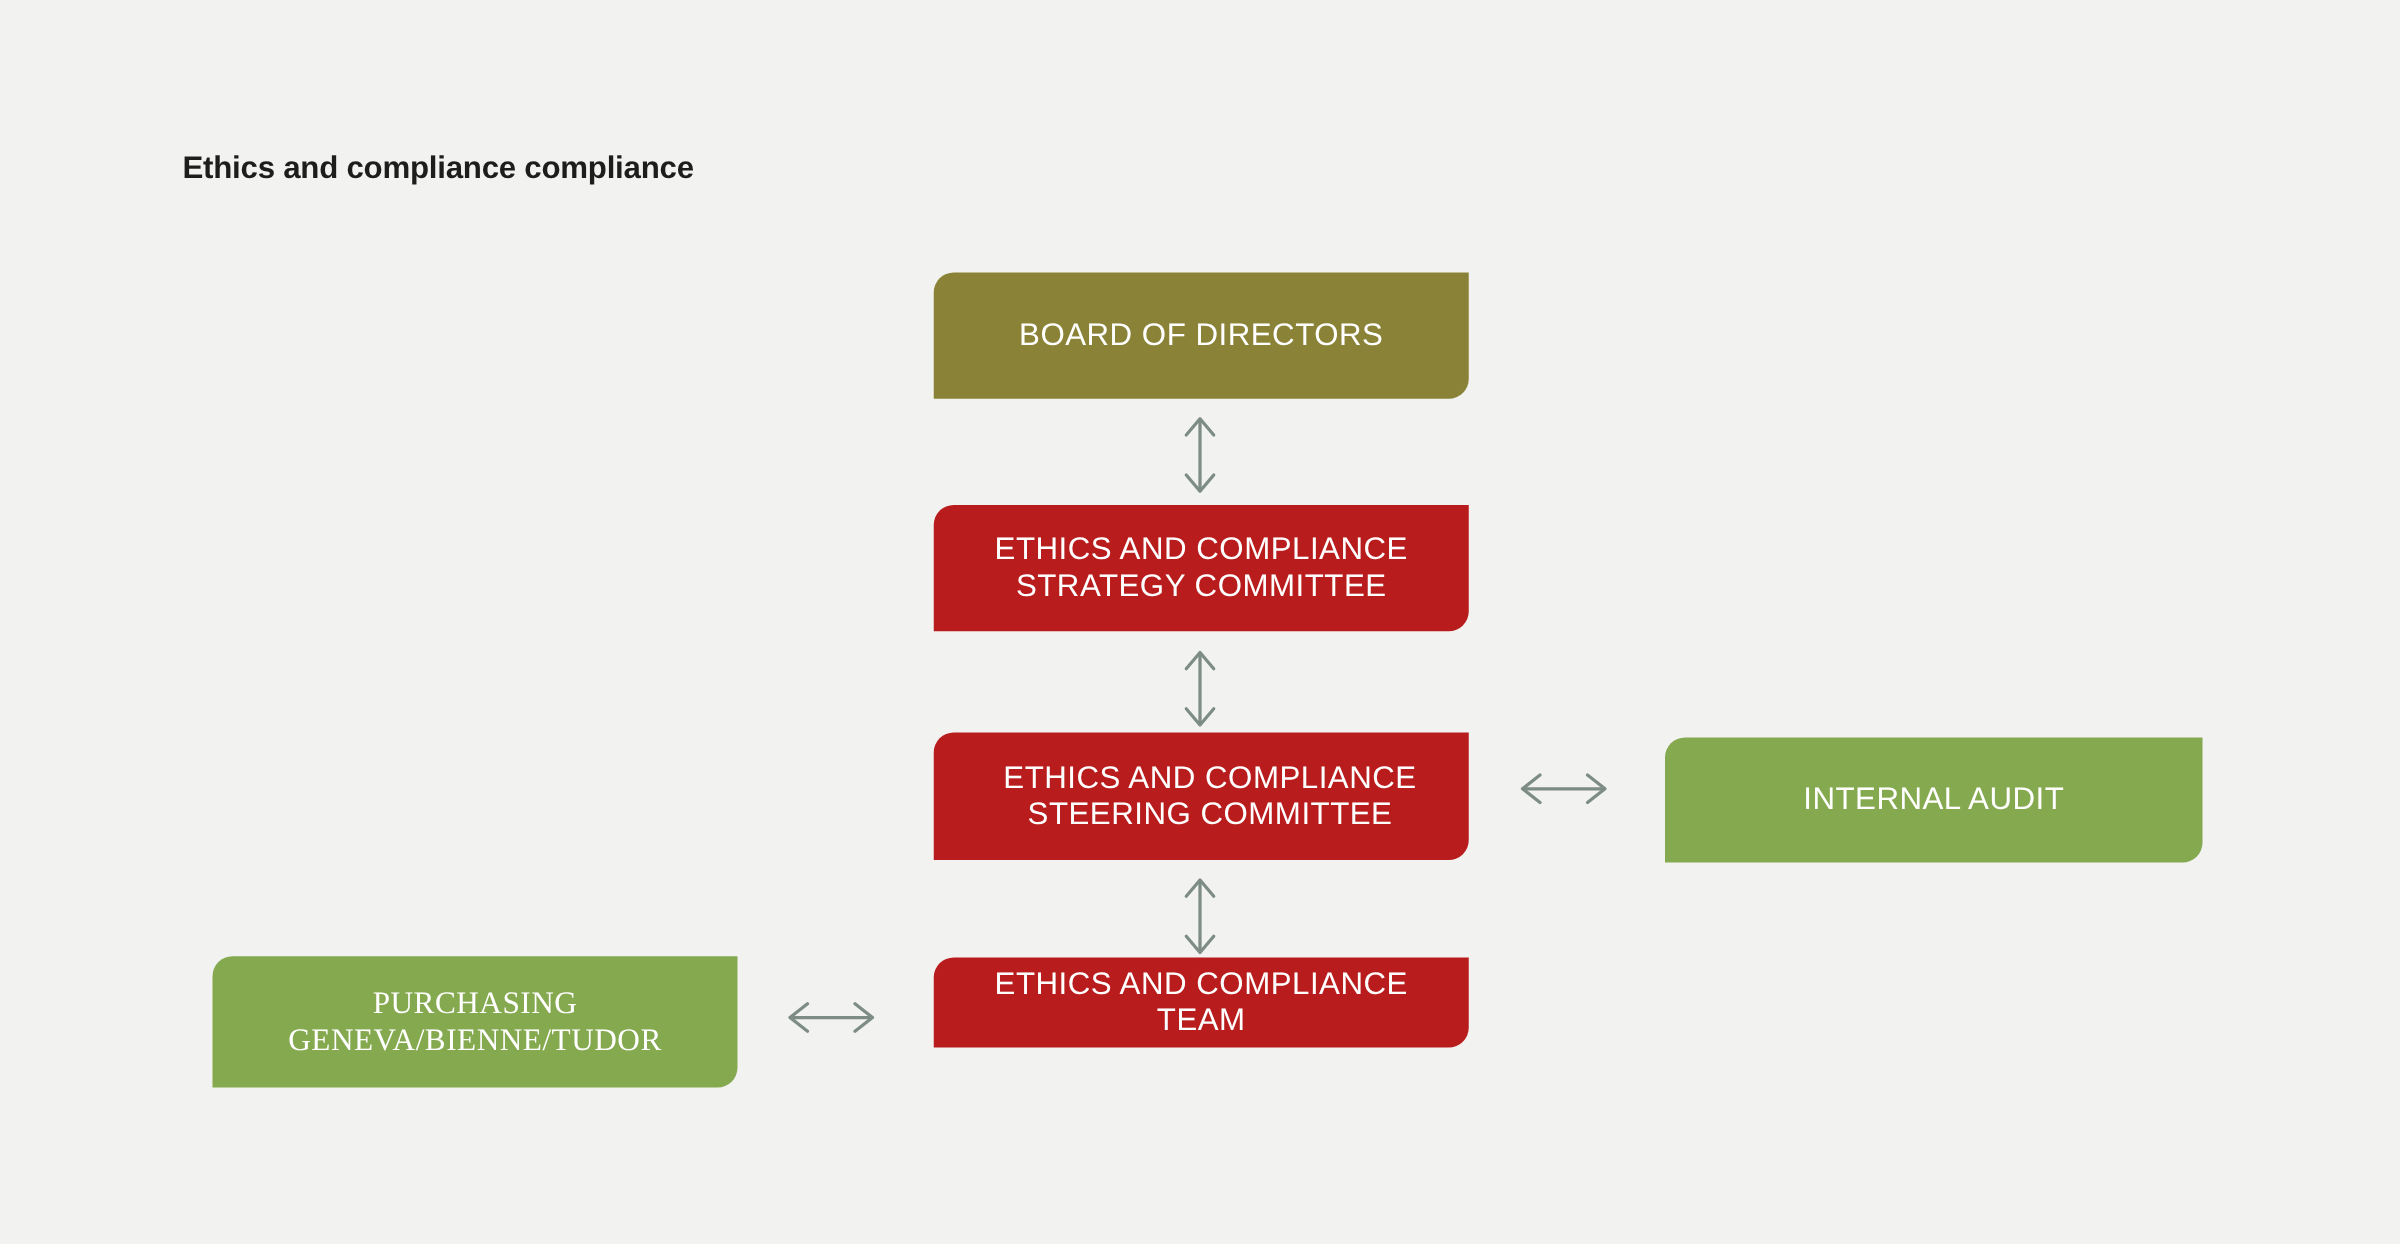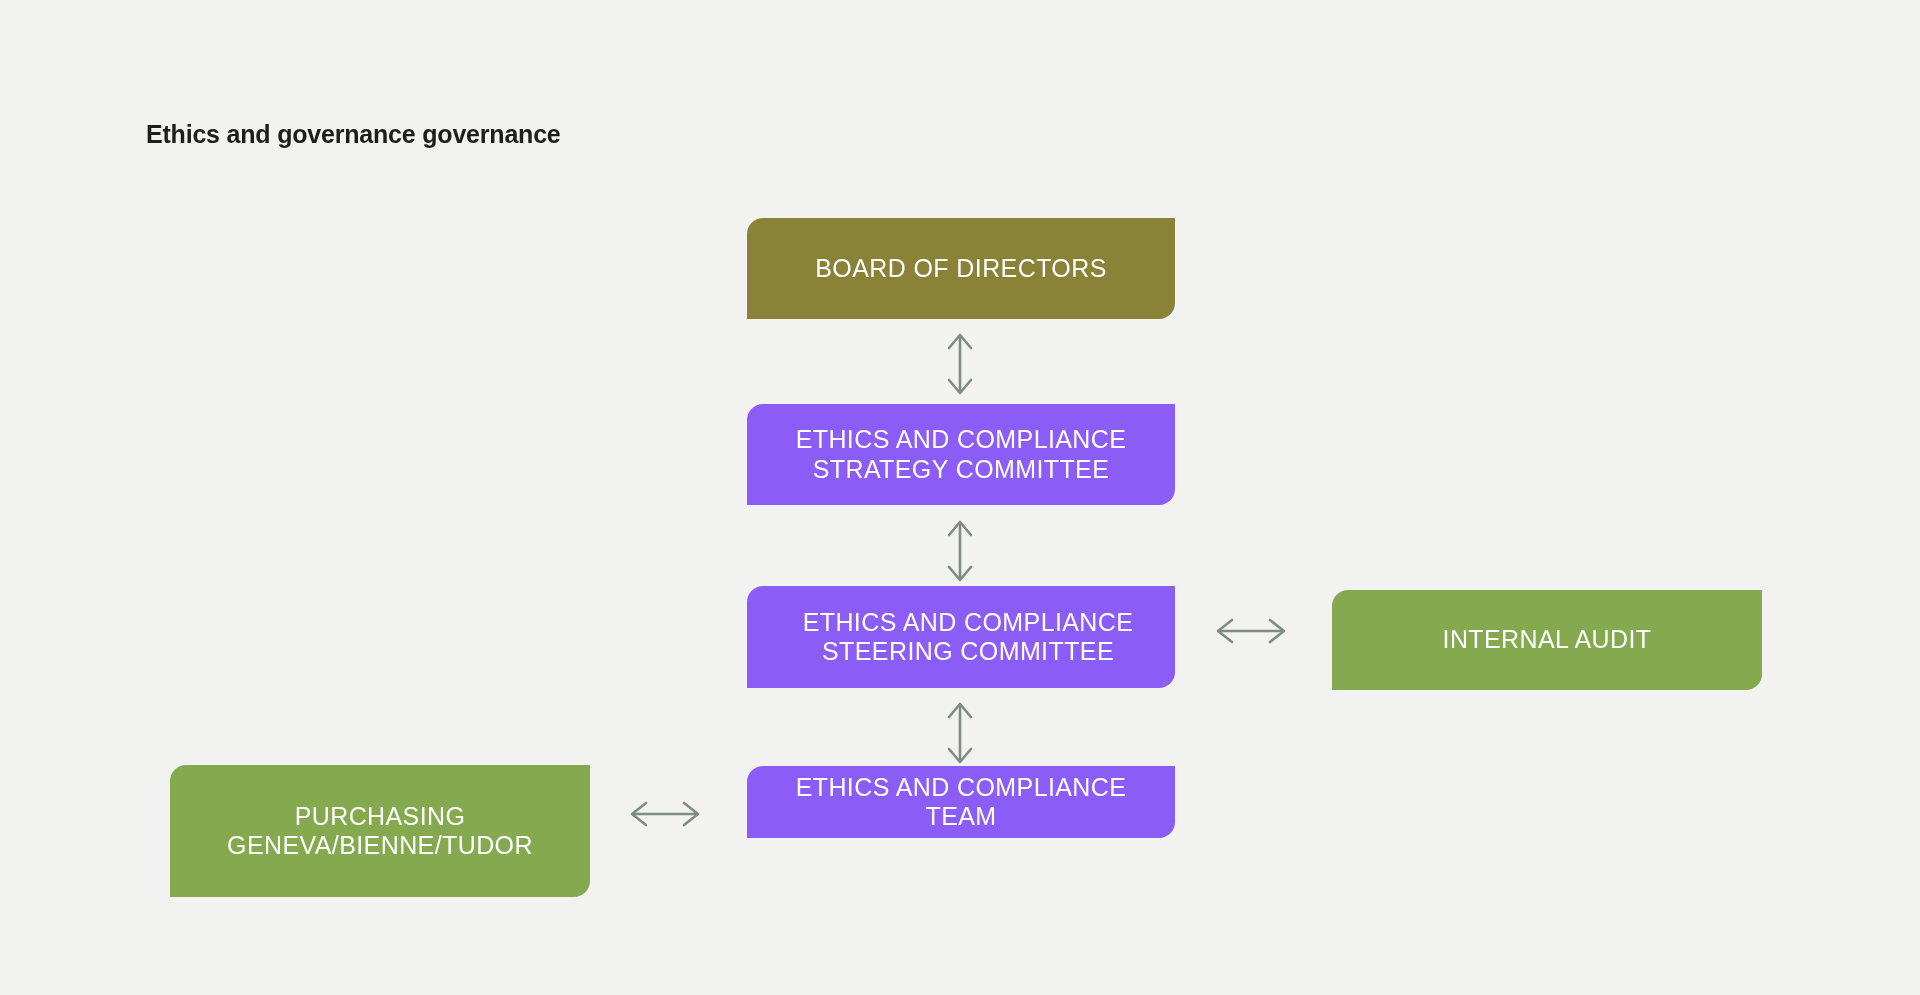--- a/index.html
+++ b/index.html
@@ -49,50 +49,50 @@
     border-radius: 16px 0 16px 0;
     box-sizing: border-box;
     padding: 4px 14px;
   }
   .node .node-label {
     display: block;
     width: 100%;
   }
 
   .node.olive   { background: #8a8236; }
-  .node.sage    { background: #8b5cf6; }
+  .node.sage    { background: #b91c1c; }
   .node.green   { background: #85a94f; }
 
   
   #node-board      { left: 747px; top: 218px;  width: 428px; height: 101px; }
   #node-strategy   { left: 747px; top: 404px;  width: 428px; height: 101px; }
   #node-steering   { left: 747px; top: 586px;  width: 428px; height: 102px; padding-left: 28px; }
   #node-team       { left: 747px; top: 766px;  width: 428px; height: 72px; }
   #node-audit      { left: 1332px; top: 590px; width: 430px; height: 100px; }
-  #node-purchasing { left: 170px;  top: 765px; width: 420px; height: 132px; }
+  #node-purchasing { left: 170px;  top: 765px; width: 420px; height: 105px; font-family: Liberation Serif, serif; }
 
   
   .arrow {
     position: absolute;
     display: block;
   }
   .arrow svg { display: block; }
 
   #arrow-board-strategy    { left: 941px; top: 331px; }
   #arrow-strategy-steering { left: 941px; top: 518px; }
   #arrow-steering-team     { left: 941px; top: 700px; }
   #arrow-steering-audit    { left: 1213px; top: 612px; }
   #arrow-purchasing-team   { left: 627px;  top: 795px; }
 </style>
 </head>
 <body>
 
 <div id="canvas">
 
-  <div class="page-title">Ethics and governance governance</div>
+  <div class="page-title">Ethics and compliance compliance</div>
 
   <div class="node olive" id="node-board">
     <span class="node-label">BOARD OF DIRECTORS</span>
   </div>
 
   <div class="arrow" id="arrow-board-strategy">
     <svg width="38" height="66" viewBox="0 0 38 66" aria-hidden="true">
       <g stroke="#7d8c85" stroke-width="2.6" fill="none" stroke-linecap="round" stroke-linejoin="round">
         <line x1="19" y1="5" x2="19" y2="61"></line>
         <polyline points="8,17 19,4 30,17"></polyline>

